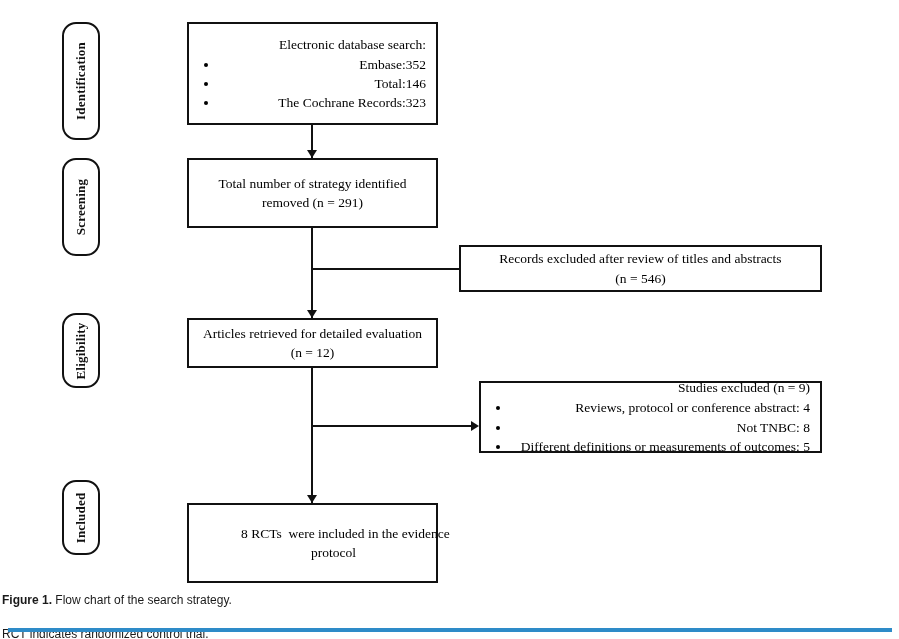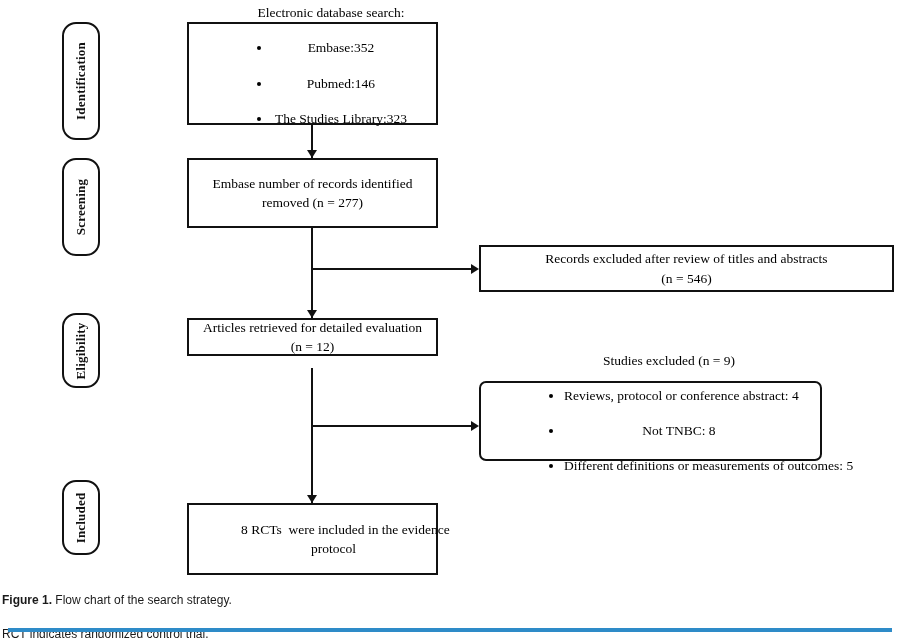--- a/index.html
+++ b/index.html
@@ -57,38 +57,37 @@
     font-size: 13.5px;
     line-height: 1.42;
     color: #000000;
   }
   .flow-box.centered {
     align-items: center;
     text-align: center;
   }
   .flow-box.lefted {
     align-items: flex-start;
-    text-align: center;
-    padding-left: 37px;
+    text-align: right;
   }
   .box-inner {
     padding: 0 10px;
     width: 100%;
     box-sizing: border-box;
   }
   .box-line { display: block; white-space: pre; }
   .box-heading { display: block; white-space: pre; }
 
   ul.box-bullets {
     margin: 1px 0 0 0;
     padding-left: 20px;
     list-style-type: disc;
   }
   ul.box-bullets li {
-    margin: 16px;
+    margin: 0;
     padding: 0;
     white-space: pre;
   }
   ul.box-bullets li::marker { font-size: 13px; }
 
   
   .vline {
     position: absolute;
     width: 2px;
     background: #111111;
@@ -154,72 +153,72 @@
 
   <div class="stage-pill" style="left:62px; top:480px; width:38px; height:75px;">
     <span class="stage-label">Included</span>
   </div>
 
   <div class="flow-box lefted" style="left:187px; top:22px; width:251px; height:103px;">
     <div class="box-inner">
       <span class="box-heading">Electronic database search:</span>
       <ul class="box-bullets">
         <li>Embase:352</li>
-        <li>Pubmed:146</li>
-        <li>The Studies Library:323</li>
+        <li>Total:146</li>
+        <li>The Cochrane Records:323</li>
       </ul>
     </div>
   </div>
 
   <div class="vline" style="left:311px; top:125px; height:33px;"></div>
   <div class="arrow-down" style="left:307px; top:150px;"></div>
 
   <div class="flow-box centered" style="left:187px; top:158px; width:251px; height:70px;">
     <div class="box-inner">
-      <span class="box-line">Embase number of records identified</span>
-      <span class="box-line">removed (n = 277)</span>
+      <span class="box-line">Total number of strategy identified</span>
+      <span class="box-line">removed (n = 291)</span>
     </div>
   </div>
 
   <div class="vline" style="left:311px; top:228px; height:90px;"></div>
   <div class="arrow-down" style="left:307px; top:310px;"></div>
   <div class="hline" style="left:311px; top:268px; width:162px;"></div>
   <div class="arrow-right" style="left:471px; top:264px;"></div>
 
-  <div class="flow-box centered" style="left:479px; top:245px; width:415px; height:47px;align-items:flex-end;">
+  <div class="flow-box centered" style="left:459px; top:245px; width:363px; height:47px;align-items:flex-end;">
     <div class="box-inner">
       <span class="box-line">Records excluded after review of titles and abstracts</span>
       <span class="box-line">(n = 546)</span>
     </div>
   </div>
 
-  <div class="flow-box centered" style="left:187px; top:318px; width:251px; height:38px;">
+  <div class="flow-box centered" style="left:187px; top:318px; width:251px; height:50px;">
     <div class="box-inner">
       <span class="box-line">Articles retrieved for detailed evaluation</span>
       <span class="box-line">(n = 12)</span>
     </div>
   </div>
 
   <div class="vline" style="left:311px; top:368px; height:135px;"></div>
   <div class="arrow-down" style="left:307px; top:495px;"></div>
   <div class="hline" style="left:311px; top:425px; width:162px;"></div>
   <div class="arrow-right" style="left:471px; top:421px;"></div>
 
-  <div class="flow-box lefted" style="left:479px; top:381px; width:343px; height:80px;border-radius:7px;">
+  <div class="flow-box lefted" style="left:479px; top:381px; width:343px; height:72px;">
     <div class="box-inner">
       <span class="box-heading">Studies excluded (n = 9)</span>
       <ul class="box-bullets">
         <li>Reviews, protocol or conference abstract: 4</li>
         <li>Not TNBC: 8</li>
         <li>Different definitions or measurements of outcomes: 5</li>
       </ul>
     </div>
   </div>
 
-  <div class="flow-box centered" style="left:187px; top:503px; width:251px; height:72px;padding-left:42px;">
+  <div class="flow-box centered" style="left:187px; top:503px; width:251px; height:80px;padding-left:42px;">
     <div class="box-inner">
       <span class="box-line">8 RCTs  were included in the evidence</span>
       <span class="box-line">protocol</span>
     </div>
   </div>
 
   <div id="caption-block">
     <span class="cap-label">Figure 1.</span>
     <span class="cap-text">Flow chart of the search strategy.</span>
     <span class="cap-line2">RCT indicates randomized control trial.</span>

